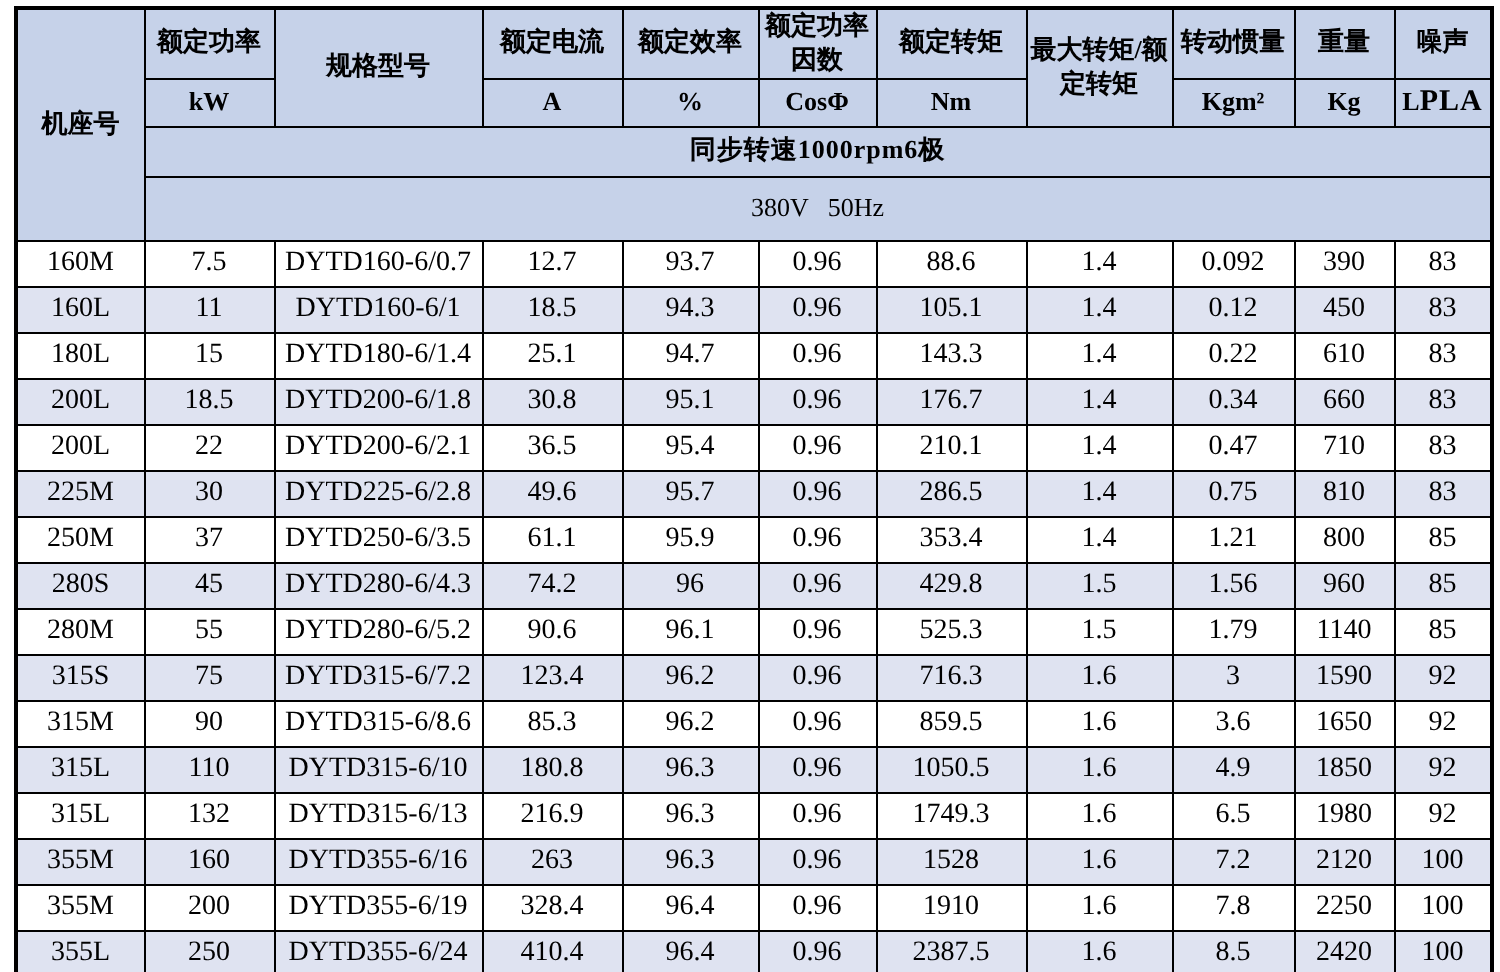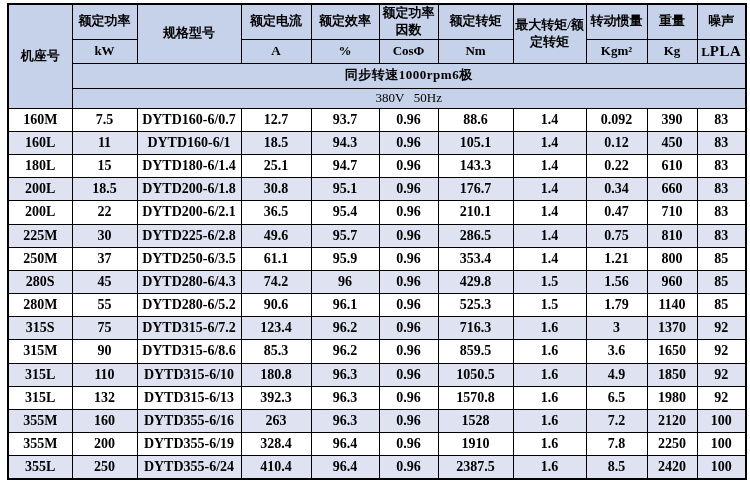--- a/index.html
+++ b/index.html
@@ -20,24 +20,24 @@
     text-align:center; vertical-align:middle;
     padding:0 1px; overflow:hidden;
   }
   thead th {
     background:var(--header-bg,#c6d2e9);
     font-weight:bold; font-size:13px; line-height:1.3;
   }
   tr.label-row { height:35px; }
   tr.unit-row { height:24px; }
   tr.banner-speed-row { height:25px;margin-top:48px; }
-  tr.banner-voltage-row { height:20px; }
+  tr.banner-voltage-row { height:32px; }
   tr.banner-voltage-row th { font-weight:normal; white-space:pre; font-size:13px; }
   tr.banner-speed-row th { font-size:13px; letter-spacing:0.5px; }
-  tbody tr { height:23px;font-weight:bold; }
+  tbody tr { height:23px; }
   tbody td { font-size:14px; background:#ffffff; }
   tbody tr:nth-child(even) td { background:var(--stripe-bg,#dfe3f1); }
   .unit-small { font-size:15px; letter-spacing:0.5px; }
 </style>
 </head>
 <body>
 
 <div class="page">
   <table class="spec">
     <colgroup>
@@ -205,21 +205,21 @@
         <tr>
           <td>315S</td>
           <td>75</td>
           <td>DYTD315-6/7.2</td>
           <td>123.4</td>
           <td>96.2</td>
           <td>0.96</td>
           <td>716.3</td>
           <td>1.6</td>
           <td>3</td>
-          <td>1370</td>
+          <td>1590</td>
           <td>92</td>
         </tr>
         <tr>
           <td>315M</td>
           <td>90</td>
           <td>DYTD315-6/8.6</td>
           <td>85.3</td>
           <td>96.2</td>
           <td>0.96</td>
           <td>859.5</td>
@@ -238,24 +238,24 @@
           <td>1050.5</td>
           <td>1.6</td>
           <td>4.9</td>
           <td>1850</td>
           <td>92</td>
         </tr>
         <tr>
           <td>315L</td>
           <td>132</td>
           <td>DYTD315-6/13</td>
-          <td>392.3</td>
+          <td>216.9</td>
           <td>96.3</td>
           <td>0.96</td>
-          <td>1570.8</td>
+          <td>1749.3</td>
           <td>1.6</td>
           <td>6.5</td>
           <td>1980</td>
           <td>92</td>
         </tr>
         <tr>
           <td>355M</td>
           <td>160</td>
           <td>DYTD355-6/16</td>
           <td>263</td>

